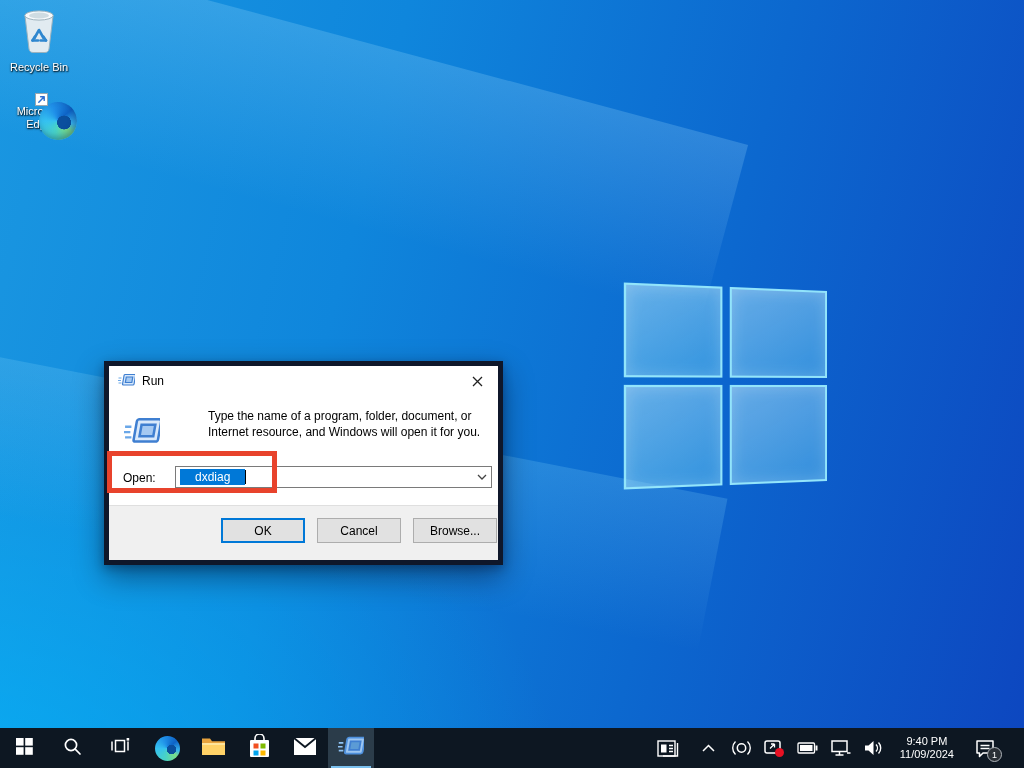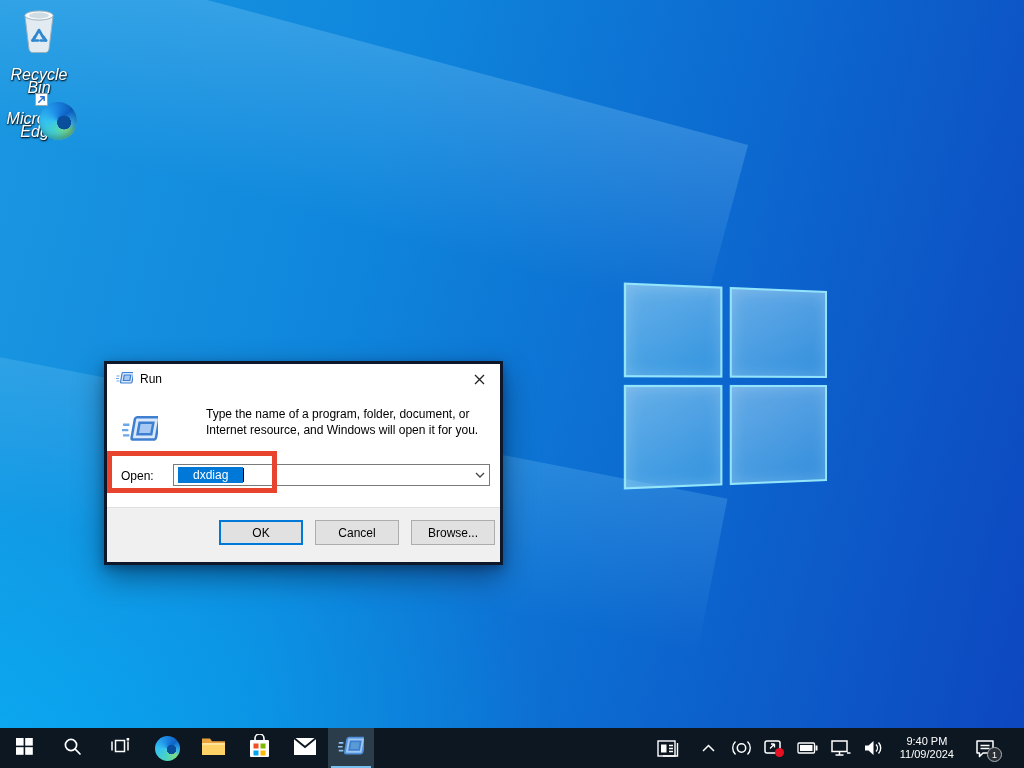--- a/index.html
+++ b/index.html
@@ -23,34 +23,34 @@
   .winlogo { position:absolute; left:633px; top:291px; width:194px; height:190px;
     display:grid; grid-template-columns:1fr 1.08fr; grid-template-rows:1fr 1.1fr; gap:7px;
     transform:perspective(650px) rotateY(16deg); transform-origin:100% 50%; }
   .pane { background:linear-gradient(150deg, rgba(190,240,255,0.50), rgba(90,195,240,0.48));
     border:2px solid rgba(150,232,252,0.95); box-shadow:inset 0 0 16px rgba(255,255,255,0.22); }
 
   
   .desktop-icon { position:absolute; width:78px; display:flex; flex-direction:column; align-items:center; cursor:default; }
   .di-recycle { left:0px; top:6px; }
   .di-edge { left:0px; top:102px; }
-  .di-label { margin-top:10px; color:#fff; font-size:16px; line-height:13px; text-align:center;
-    text-shadow:0 1px 2px rgba(0,0,0,0.85), 1px 1px 1px rgba(0,0,0,0.6); max-width:70px;font-style:italic; }
+  .di-label { margin-top:3px; color:#fff; font-size:11px; line-height:13px; text-align:center;
+    text-shadow:0 1px 2px rgba(0,0,0,0.85), 1px 1px 1px rgba(0,0,0,0.6); max-width:70px; }
 
   .edge-orb { position:relative; width:38px; height:38px; border-radius:50%;
     background:
       radial-gradient(circle at 66% 54%, #0a4f9e 0 21%, rgba(10,79,158,0) 22%),
       conic-gradient(from 130deg at 50% 50%, #7bdc86 0deg, #49d3c4 60deg, #35c1f1 140deg, #1f8fe8 210deg, #0e63c6 280deg, #37b4ef 330deg, #7bdc86 360deg);
     box-shadow:inset -2px -3px 6px rgba(0,30,80,0.35); }
   .shortcut-badge { position:absolute; left:-2px; bottom:-2px; width:13px; height:13px;
     background:#fff; border:1px solid #9aa7b0; display:flex; align-items:center; justify-content:center; }
 
   
   .run-dialog { position:absolute; left:104px; top:361px; width:399px; height:204px;
-    background:#fff; border:3px solid #0f172a;
+    background:#fff; border:5px solid #0f172a;
     box-shadow:0 12px 28px rgba(0,0,20,0.42), 0 3px 9px rgba(0,0,20,0.28);
     font-size:12px; color:#000; }
   .rd-titlebar { height:30px; display:flex; align-items:center; padding-left:9px; background:#fff; }
   .rd-title { margin-left:7px; font-size:12px; }
   .rd-close { margin-left:auto; width:42px; height:30px; display:flex; align-items:center; justify-content:center; cursor:default; }
   .rd-content { position:relative; height:119px; background:#fff; }
   .rd-bigicon { position:absolute; left:15px; top:20px; }
   .rd-desc { position:absolute; left:99px; top:13px; width:292px; line-height:15.5px; }
   .rd-open-label { position:absolute; left:14px; top:75px; }
   .rd-combo { position:absolute; left:66px; top:70px; width:317px; height:22px; background:#fff;

